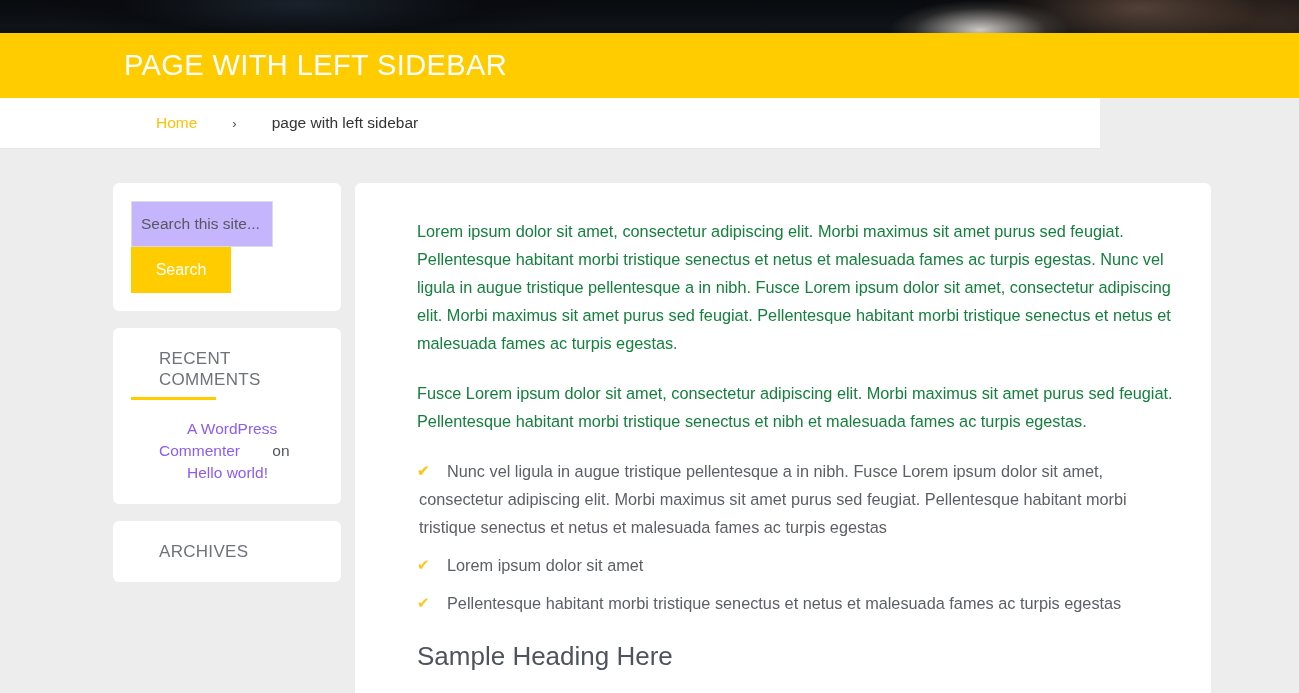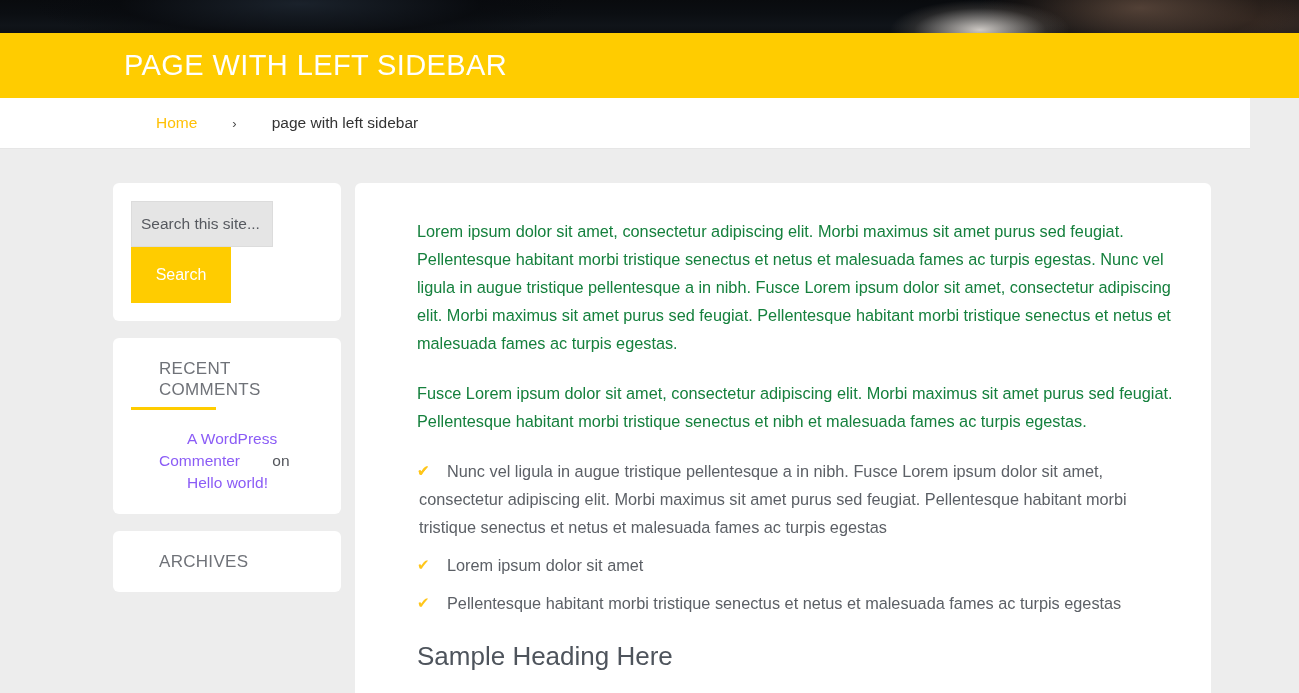--- a/index.html
+++ b/index.html
@@ -37,21 +37,21 @@
     font-size: 29px;
     font-weight: normal;
     letter-spacing: 0.4px;
     text-transform: uppercase;
     line-height: 1;
   }
 
   
   #breadcrumb-bar {
     position: absolute; left: 0; top: 98px;
-    width: 1250px; height: 51px;
+    width: 1100px; height: 51px;
     background: #ffffff;
     border-bottom: 1px solid #e6e6e6;
     display: flex; align-items: center;
   }
   #breadcrumb {
     margin-left: 72px;
     font-size: 15.5px;
     color: #3d3d3d;
     display: flex; align-items: center; gap: 7px;
   }
@@ -104,28 +104,28 @@
   #search-widget { padding: 18px; }
   #search-input {
     display: block;
     width: 142px; height: 46px;
     padding: 0 9px;
     border: 1px solid #dcdcdc;
     border-radius: 0;
     font-size: 15.5px;
     color: #4a4d54;
     font-family: "Liberation Sans", sans-serif;
-    background: #e5e5e5;
+    background: #c4b5fd;
     outline: none;
   }
   #search-input::placeholder { color: #56595f; opacity: 1; }
   #search-button {
     margin-top: 0;
     display: block;
-    width: 100px; height: 56px;
+    width: 100px; height: 46px;
     border: none;
     background: #ffcc00;
     color: #ffffff;
     font-size: 16px;
     font-family: "Liberation Sans", sans-serif;
     cursor: pointer;
     text-align: center;
     line-height: 46px;
     padding: 0;
   }

